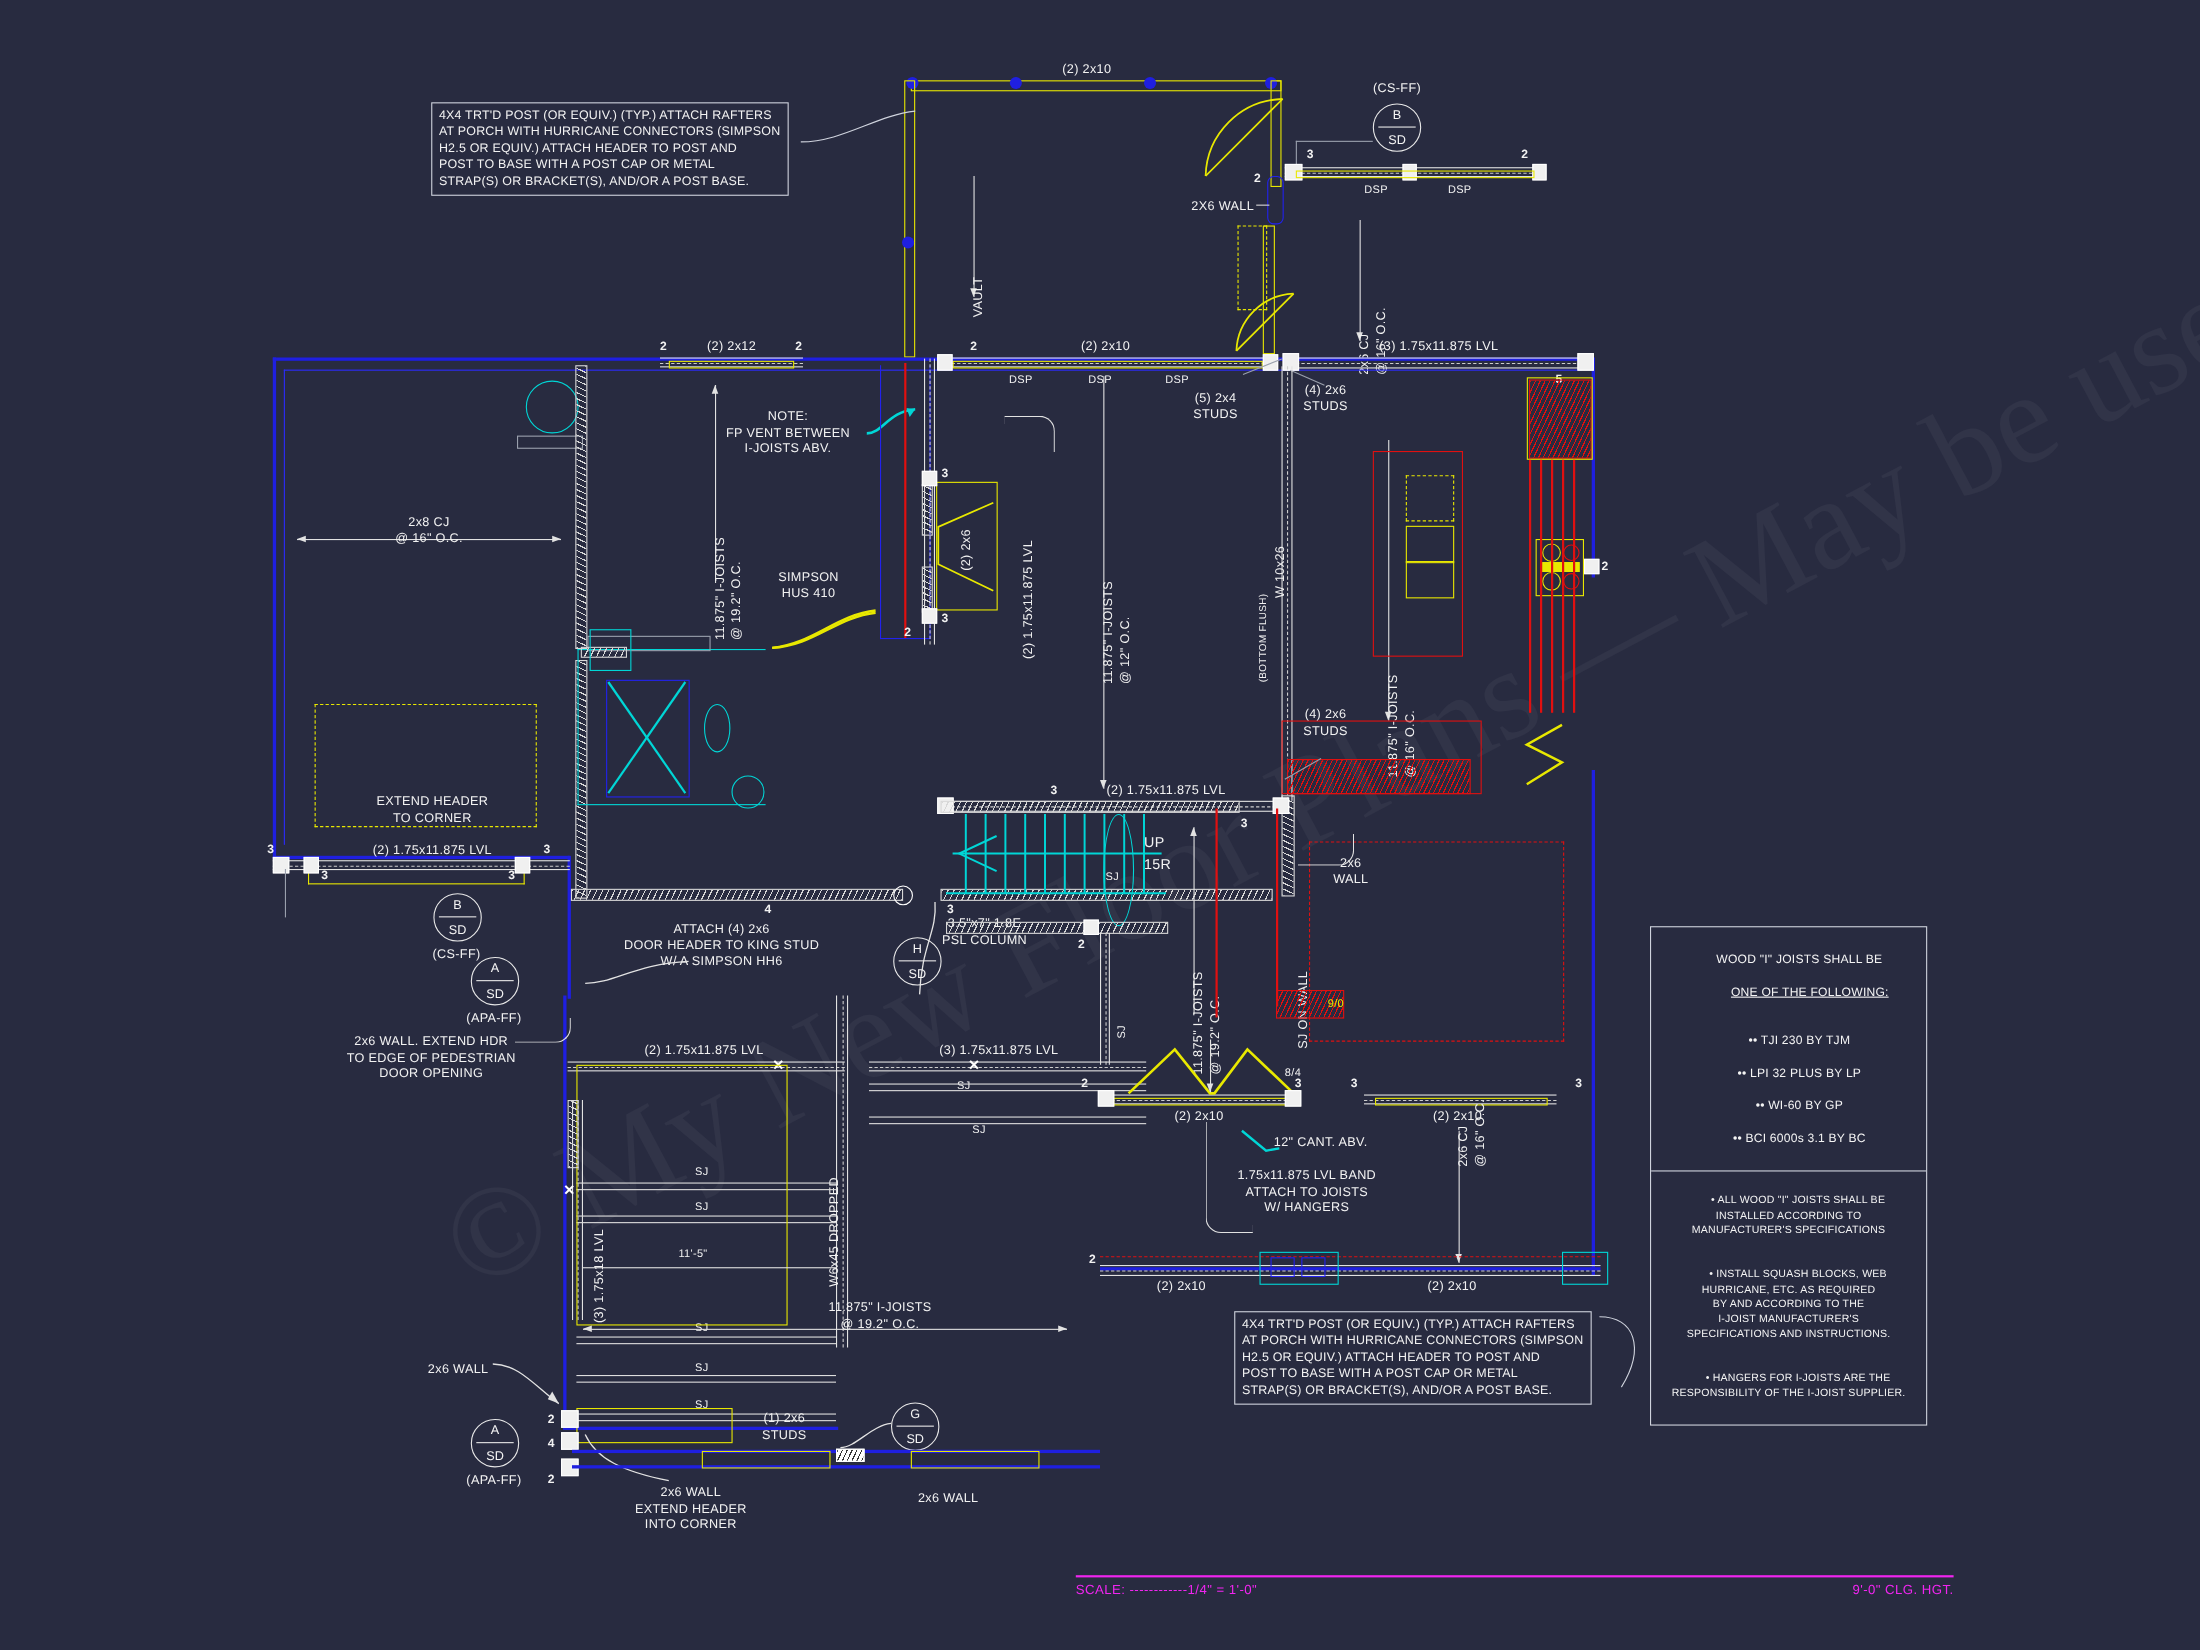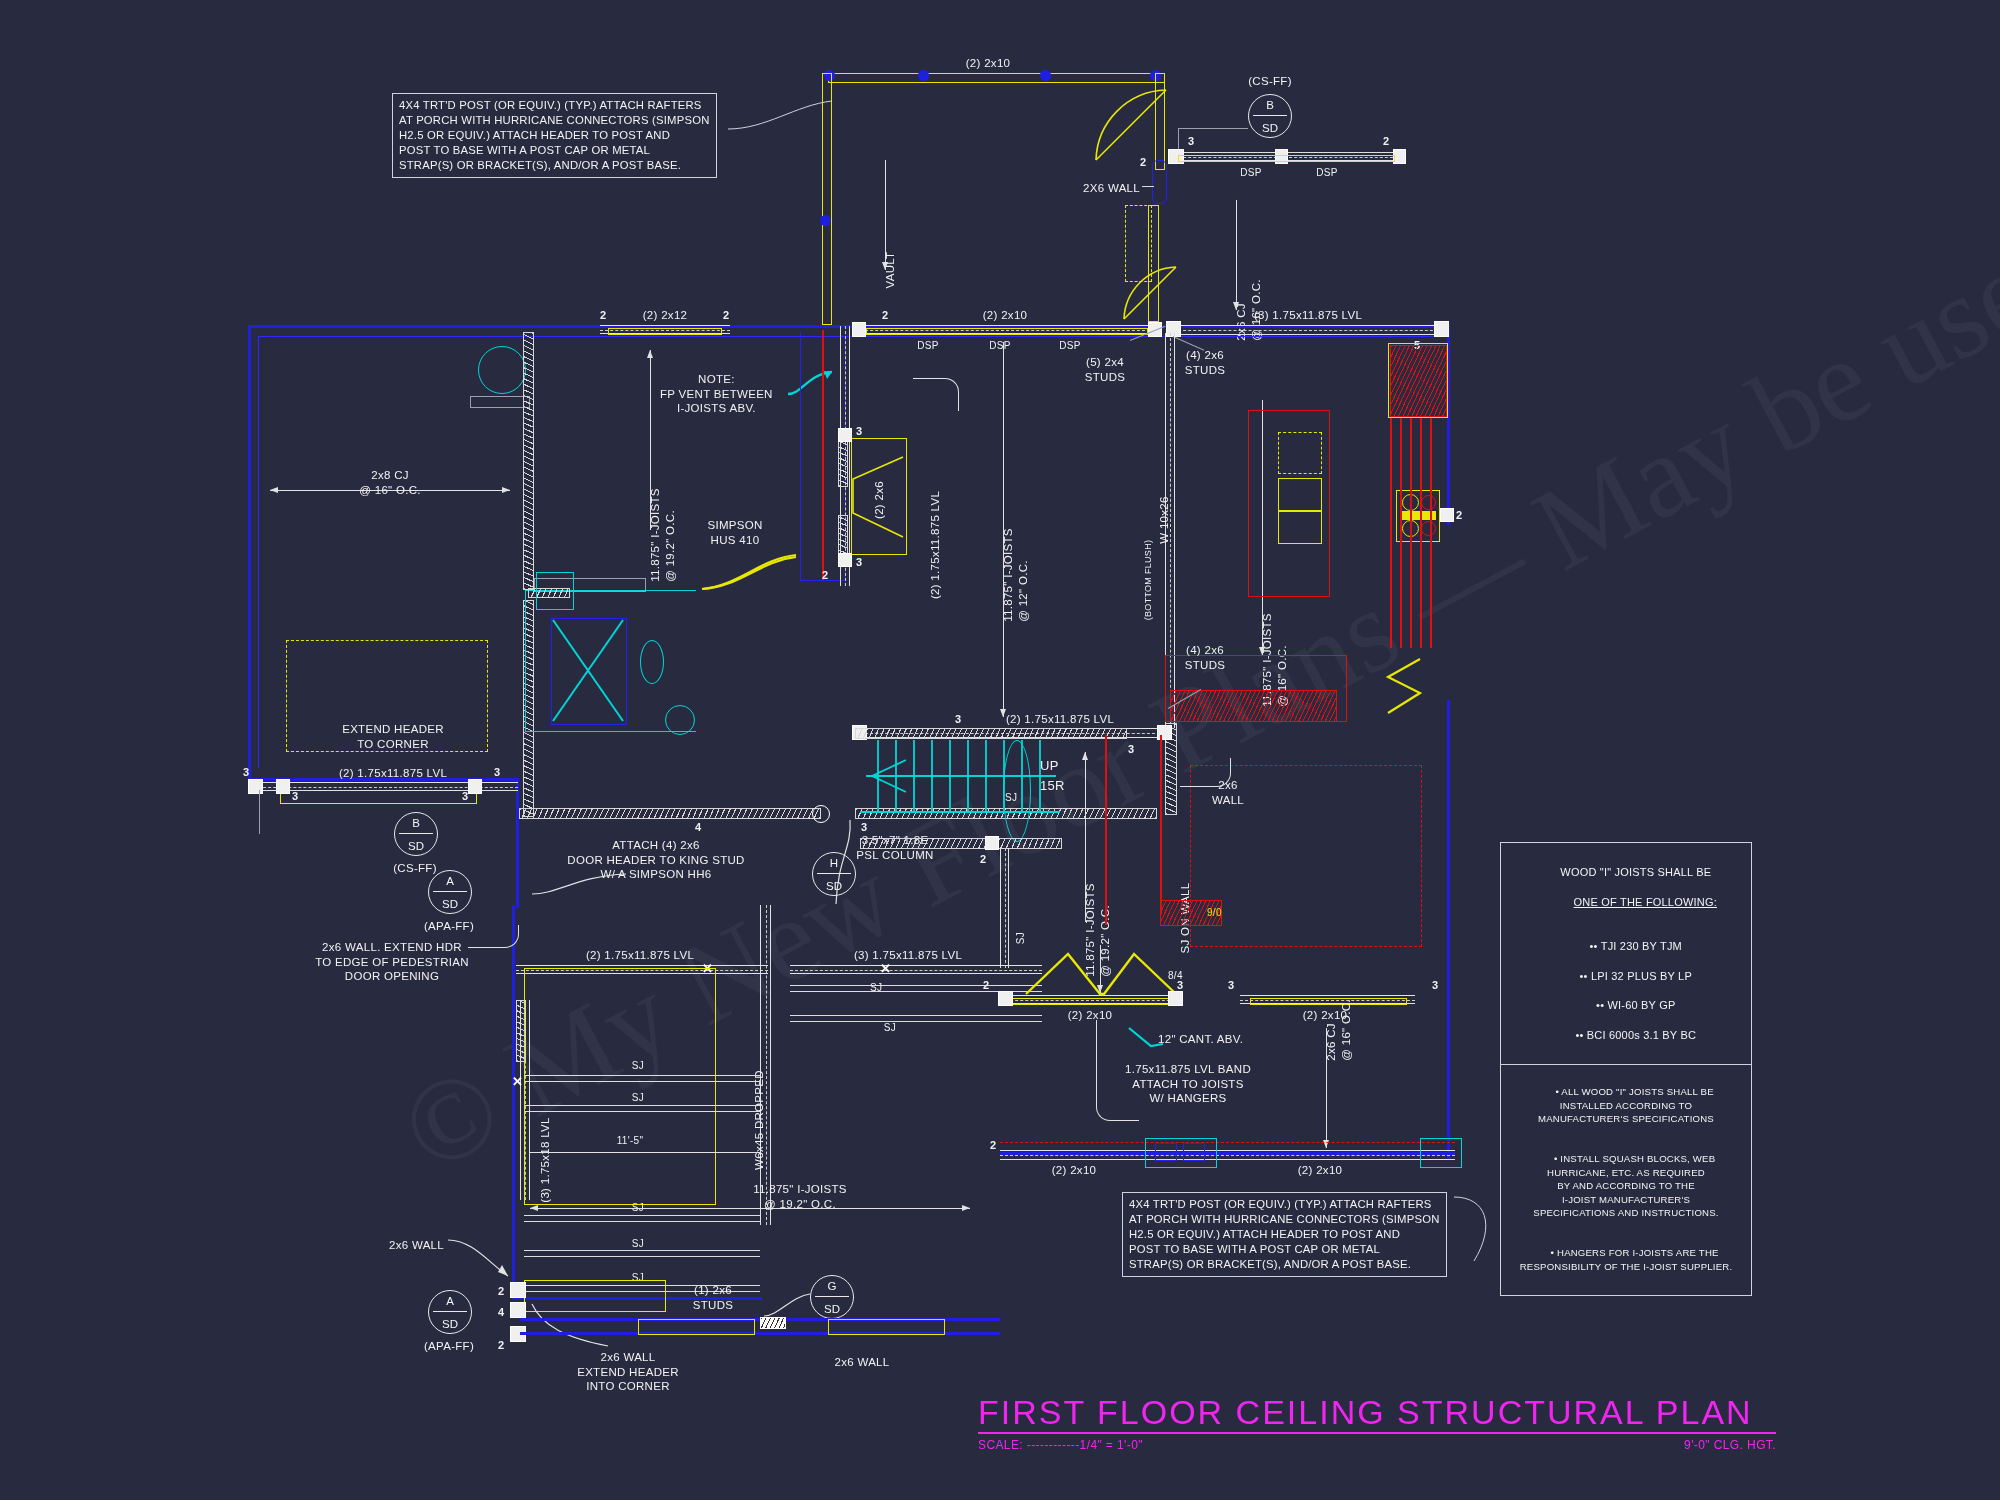--- a/index.html
+++ b/index.html
@@ -607,18 +607,17 @@
       <span>• INSTALL SQUASH BLOCKS, WEB
 HURRICANE, ETC. AS REQUIRED
 BY AND ACCORDING TO THE
 I-JOIST MANUFACTURER'S
 SPECIFICATIONS AND INSTRUCTIONS.</span><br><br>
       <span>• HANGERS FOR I-JOISTS ARE THE
 RESPONSIBILITY OF THE I-JOIST SUPPLIER.</span>
     </div>
   </div>
 
-  <div id="title" style="left:978px;top:1393px;">FIRST FLOOR CEILING STRUCTURAL PLAN</div>
   <div id="titlerule" style="left:978px;top:1432px;width:798px;"></div>
   <div class="titlesub" style="left:978px;top:1438px;">SCALE: ------------1/4" = 1'-0"</div>
   <div class="titlesub" style="left:1776px;top:1438px;transform:translateX(-100%);">9'-0" CLG. HGT.</div>
 
 </div>
 
 </body></html>

